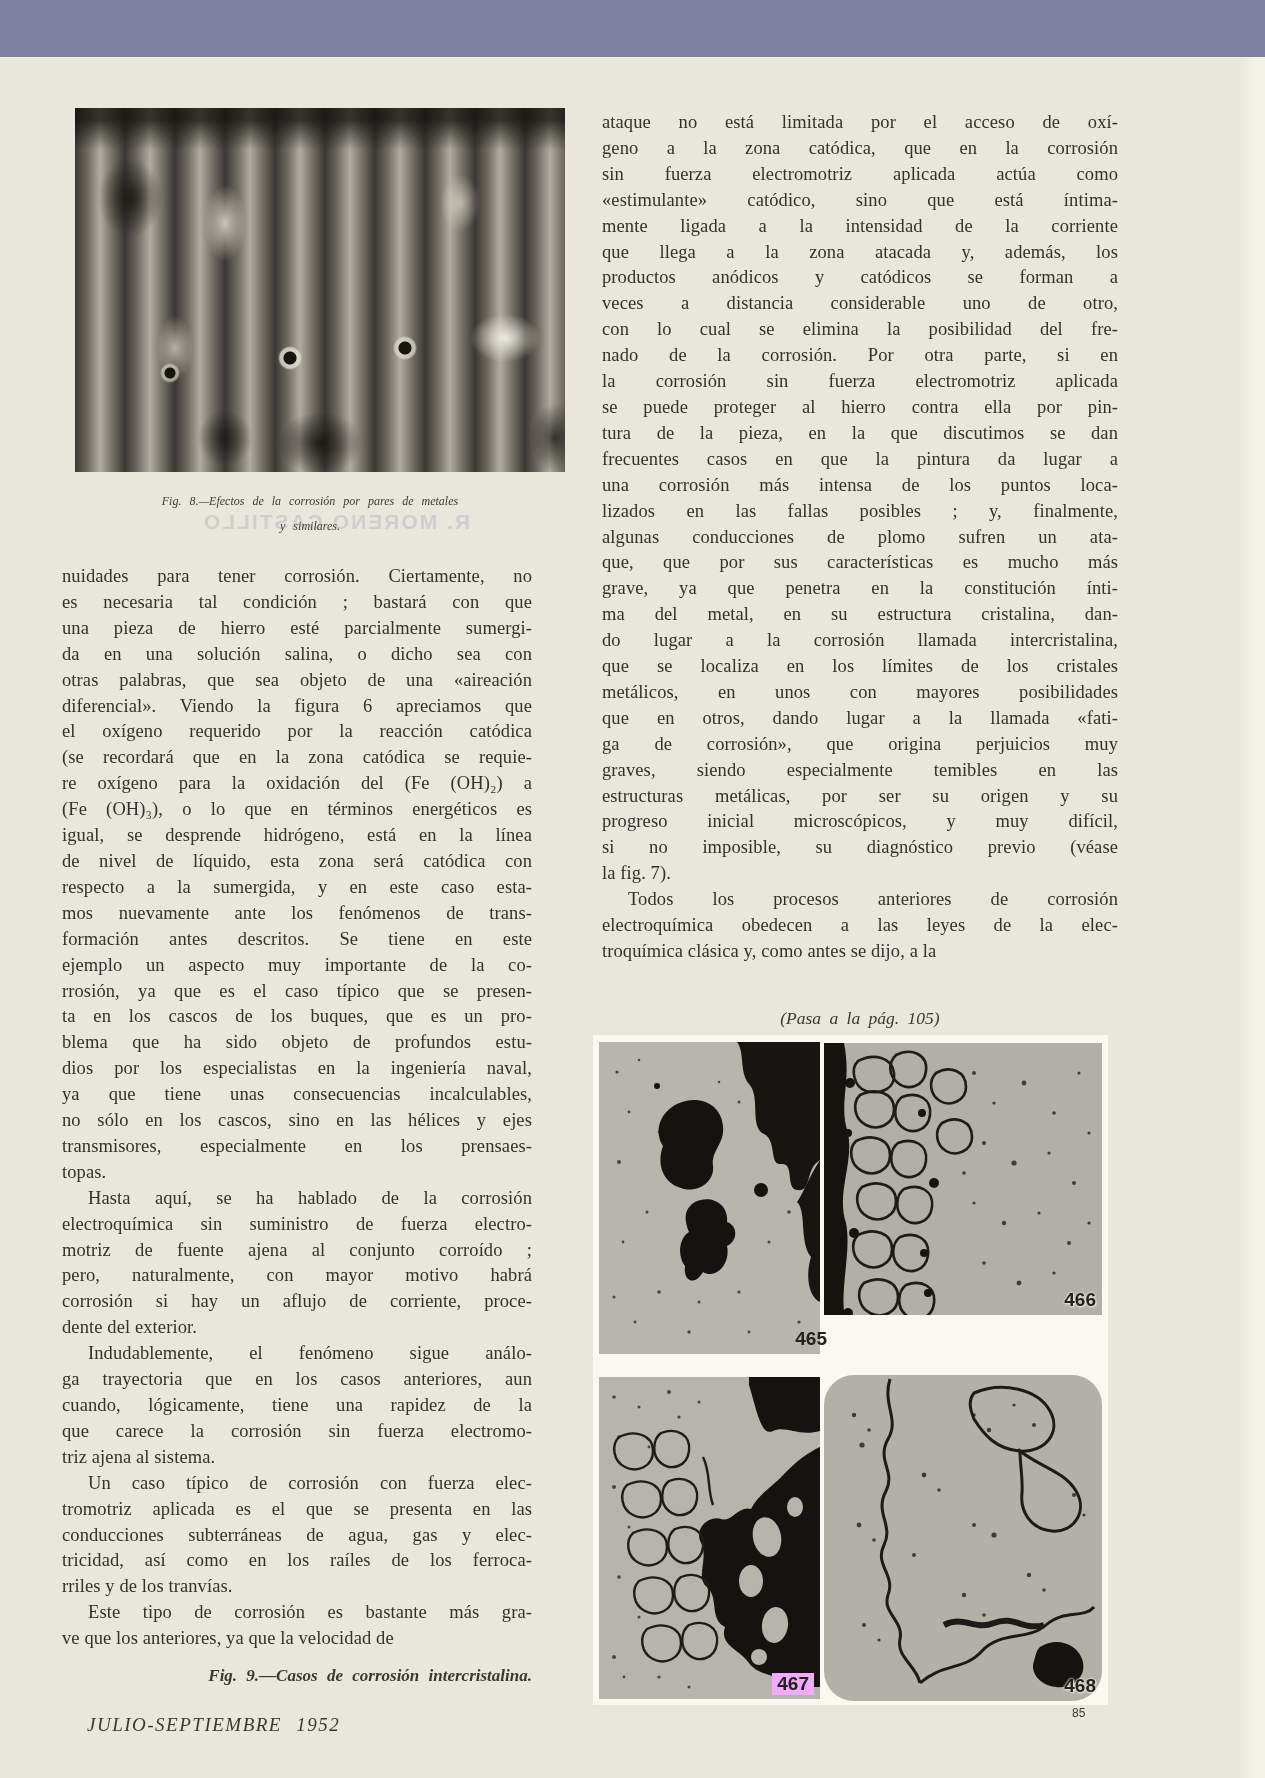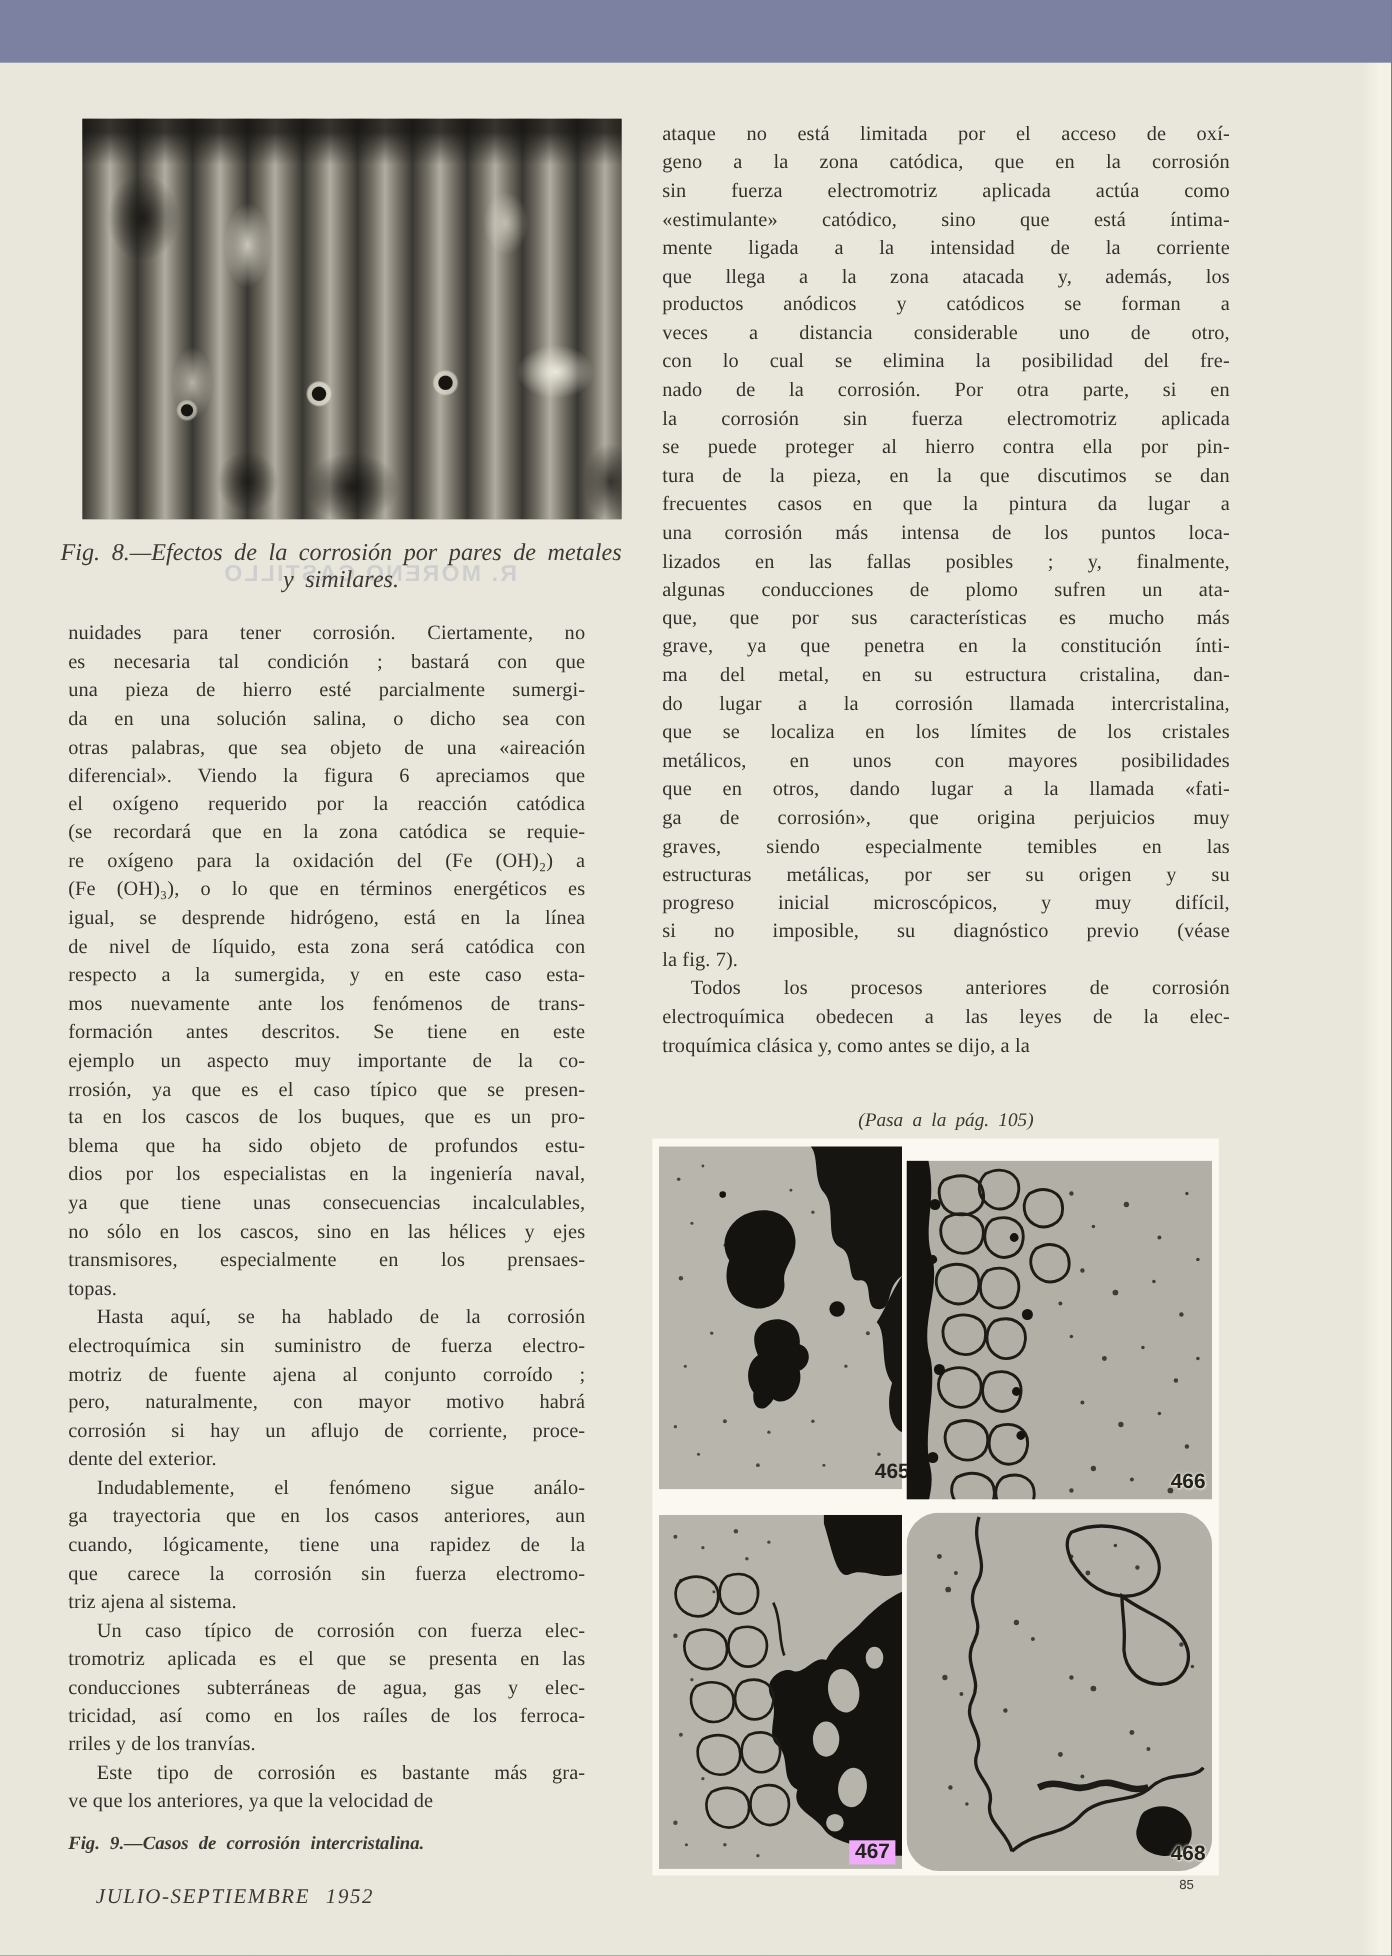--- a/index.html
+++ b/index.html
@@ -23,53 +23,53 @@
       radial-gradient(ellipse 25px 45px at 100px 240px, rgba(235,230,215,.7), transparent 72%),
       radial-gradient(ellipse 28px 40px at 385px 95px, rgba(235,230,215,.6), transparent 72%),
       radial-gradient(ellipse 45px 55px at 55px 90px, rgba(22,20,17,.85), transparent 72%),
       radial-gradient(ellipse 60px 45px at 245px 335px, rgba(18,16,13,.8), transparent 70%),
       radial-gradient(ellipse 40px 40px at 150px 330px, rgba(18,16,13,.7), transparent 70%),
       radial-gradient(ellipse 35px 50px at 480px 330px, rgba(20,18,15,.75), transparent 70%),
       repeating-linear-gradient(90deg,#3a3833 0px,#716d63 13px,#b0aca0 25px,#716d63 38px,#3a3833 50px);
   }
   .fig8-caption{
     position:absolute;left:50px;top:489px;width:520px;text-align:center;
-    font-style:italic;font-size:22px;line-height:25px;color:#3c3a35;word-spacing:5px;z-index:2;
+    font-style:italic;font-size:12px;line-height:25px;color:#3c3a35;word-spacing:5px;z-index:2;
   }
   .ghost{
     position:absolute;left:70px;top:510px;width:400px;z-index:1;
     transform:scaleX(-1);opacity:.28;color:#8a90ad;
     font-family:"Liberation Sans",sans-serif;font-weight:bold;font-size:21px;letter-spacing:2px;
   }
   
   .col{position:absolute;font-size:18.5px;line-height:25.9px;letter-spacing:.1px;}
   .col-left{left:62px;top:564px;width:470px;}
   .col-right{left:602px;top:110px;width:516px;}
   .para{margin:0;padding:0;}
   .tline{text-align:justify;text-align-last:justify;white-space:nowrap;}
   .tline.lastline{text-align-last:left;}
   .tline.indent{text-indent:26px;}
   .pasa{
     position:absolute;left:602px;top:1008px;width:516px;text-align:center;
     font-style:italic;font-size:17.5px;color:#3a3833;word-spacing:4px;
   }
   .fig9-caption{
-    position:absolute;left:62px;top:1666px;width:470px;text-align:left;
+    position:absolute;left:62px;top:1666px;width:470px;text-align:right;
     font-style:italic;font-weight:bold;font-size:17px;color:#3a3833;word-spacing:5px;
   }
   .footer-issue{
     position:absolute;left:55px;top:1714px;font-style:italic;font-size:19px;
     letter-spacing:1.5px;word-spacing:8px;color:#3a3833;margin-left:32px;
   }
   .page-number{position:absolute;left:1072px;top:1706px;width:40px;font-size:12px;color:#3a3833;font-family:"Liberation Sans",sans-serif;}
   
   .grid{position:absolute;left:593px;top:1035px;width:515px;height:670px;background:#faf8f0;}
   .panel{position:absolute;overflow:hidden;}
   .p465{left:6px;top:7px;width:234px;height:312px;}
-  .p466{left:231px;top:20px;width:278px;height:308px;}
+  .p466{left:231px;top:8px;width:278px;height:272px;}
   .p467{left:6px;top:342px;width:221px;height:322px;}
   .p468{left:231px;top:340px;width:278px;height:326px;border-radius:30px;}
   .panel svg{display:block;}
   .pnum{
     position:absolute;right:6px;bottom:4px;font-family:"Liberation Sans",sans-serif;
     font-weight:bold;font-size:19px;color:#23221e;
   }
   .pnum.halo{text-shadow:0 0 3px #e8e6da,0 0 2px #e8e6da,1px 1px 2px #e8e6da;}
   .pnum.chip{background:#f0abfc;padding:0 5px;line-height:22px;}
 </style>

